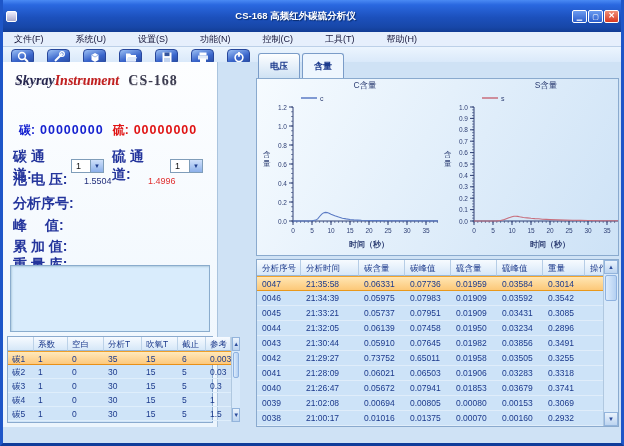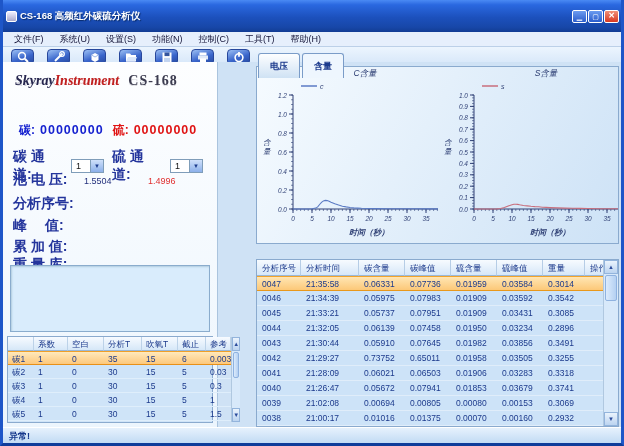--- a/index.html
+++ b/index.html
@@ -1,29 +1,29 @@
 <!DOCTYPE html>
 <html><head>
 <meta charset="utf-8">
 <style>
   html,body{margin:0;padding:0;background:#6a8ebc;font-family:"Liberation Sans",sans-serif;}
   *{box-sizing:border-box;}
   .window{position:relative;width:624px;height:446px;background:#cfe2f5;
     border-left:3px solid #1e56c8;border-right:3px solid #1e56c8;border-bottom:3px solid #0f3c9a;overflow:hidden;}
   
   .titlebar{height:15px;display:flex;align-items:center;padding:16px 2px;color:#fff;
-    background:linear-gradient(180deg,#4a8af4 0%,#2a68e0 15%,#1c50bc 55%,#1747a8 85%,#123c94 100%);}
+    background:linear-gradient(180deg,#4a8af4 0%,#2a68e0 15%,#1c50bc 55%,#1747a8 85%,#123c94 100%);text-align:center;}
   .app-icon{width:11px;height:11px;margin:0 3px 0 1px;background:linear-gradient(#eef,#aac);border:1px solid #fff;border-radius:2px;}
   .title-text{flex:1;font-size:9.5px;font-weight:bold;text-shadow:1px 1px 1px #082a6a;white-space:nowrap;}
   .win-btns{display:flex;}
   .wbtn{width:15px;height:13px;margin-left:1px;border-radius:2px;border:1px solid #fff;display:flex;align-items:center;justify-content:center;font-size:7px;color:#fff;line-height:1;}
   .wbtn.min,.wbtn.max{background:linear-gradient(#6c9cf0,#2a5ccc);}
   .wbtn.close{background:linear-gradient(#f09078,#d83820);font-size:8px;font-weight:bold;}
   
-  .menubar{height:15px;background:#e6effc;border-bottom:1px solid #bcd0e8;display:flex;align-items:center;padding-left:3px;}
+  .menubar{height:15px;background:#e6effc;border-bottom:1px solid #bcd0e8;display:flex;align-items:center;padding-left:3px;gap:16px;}
   .menu-item{font-size:9px;color:#16163a;padding:0 8px;cursor:default;}
   
   .toolbar{height:32px;background:linear-gradient(#ecf5fe,#c6dcf5);border-bottom:1px solid #94b6da;display:flex;padding:1px 3px;gap:3px;}
   .tool-btn{width:33px;display:flex;flex-direction:column;align-items:center;padding-top:1px;}
   .tool-tile{width:23px;height:19px;border-radius:4px;border:1px solid #27479c;
     background:linear-gradient(160deg,#9cc0f4,#3a66cc 55%,#27489c);display:flex;align-items:center;justify-content:center;}
   .tool-label{font-size:8.5px;color:#13337f;margin-top:1px;white-space:nowrap;}
   
   .main{position:absolute;top:62px;left:0;right:0;bottom:16px;display:flex;background:#cfe2f5;gap:36px;}
   .left-panel{position:relative;width:215px;background:linear-gradient(#fdfeff,#ecf5fd);border-right:1px solid #aac4de;}
@@ -53,22 +53,22 @@
   .p-row{display:grid;grid-template-columns:26px 34px 36px 38px 36px 28px 1fr;height:14px;align-items:center;}
   .p-head .p-cell{background:linear-gradient(#f7fbff,#d6e7f8);border-right:1px solid #bcd2e8;border-bottom:1px solid #9ab8d8;height:14px;line-height:14px;}
   .p-cell{font-size:8.5px;color:#1c3a8c;padding-left:4px;height:14px;line-height:14px;border-bottom:1px solid #dfeefb;}
   .p-row.sel .p-cell{background:linear-gradient(#ffe9bc,#fdc87c);border-top:1px solid #f0a028;border-bottom:1px solid #e89018;}
   
   .tabs{position:absolute;top:1px;left:4px;display:flex;align-items:flex-end;height:15px;z-index:3;}
   .tab{height:13px;padding:12px 11px;font-size:9px;font-weight:bold;color:#1c3a8c;border:1px solid #7a9cc8;border-bottom:0;
     border-radius:3px 3px 0 0;background:linear-gradient(#fdfeff,#cfe2f4);display:flex;align-items:center;margin-right:2px;}
   .tab.active{height:15px;background:#eef6fe;}
   
-  .chart-panel{position:absolute;top:4px;left:2px;right:2px;height:178px;border:1px solid #8aaace;
-    background:linear-gradient(120deg,#f6fbff,#cde2f6);display:flex;justify-content:center;font-style:italic;}
+  .chart-panel{position:absolute;top:16px;left:2px;right:2px;height:178px;border:1px solid #8aaace;
+    background:linear-gradient(120deg,#f6fbff,#cde2f6);display:flex;justify-content:center;}
   
   .results{position:absolute;top:197px;left:2px;right:2px;bottom:0;border:1px solid #8aaace;background:#cde3f8;display:flex;}
   .r-grid{flex:1;overflow:hidden;}
   .r-row{display:grid;grid-template-columns:44px 58px 46px 46px 46px 46px 42px 48px 1fr;height:15px;}
   .r-head .r-cell{background:linear-gradient(#f7fbff,#d6e7f8);border-right:1px solid #b6cde6;border-bottom:1px solid #9ab8d8;height:16px;line-height:16px;}
   .r-head{height:16px;}
   .r-cell{font-size:8.5px;color:#1c3a8c;padding-left:5px;line-height:15px;border-bottom:1px solid #e0edfa;white-space:nowrap;overflow:hidden;}
   .r-row.sel .r-cell{background:linear-gradient(#ffe6b4,#fcc878);border-top:1px solid #f2a42c;border-bottom:1px solid #e8981c;}
   
   .vscroll{width:15px;background:#d8e9fa;border-left:1px solid #b0c8e0;display:flex;flex-direction:column;}
@@ -645,16 +645,13 @@
         <div class="vscroll">
           <span class="sb-btn">▲</span>
           <span class="sb-thumb"></span>
           <span class="sb-fill"></span>
           <span class="sb-btn">▼</span>
         </div>
       </div>
     </div>
   </div>
 
-  <div class="statusbar">
-    <span>异常!</span>
-  </div>
 </div>
 
 </body></html>

